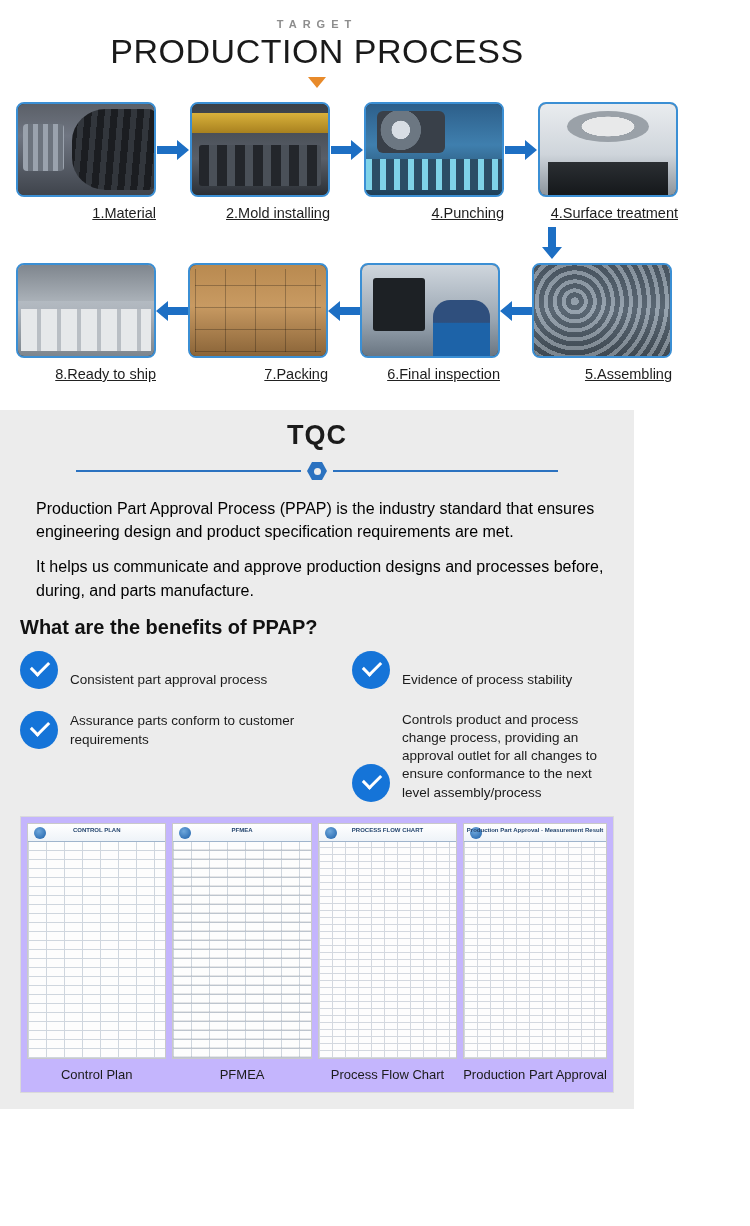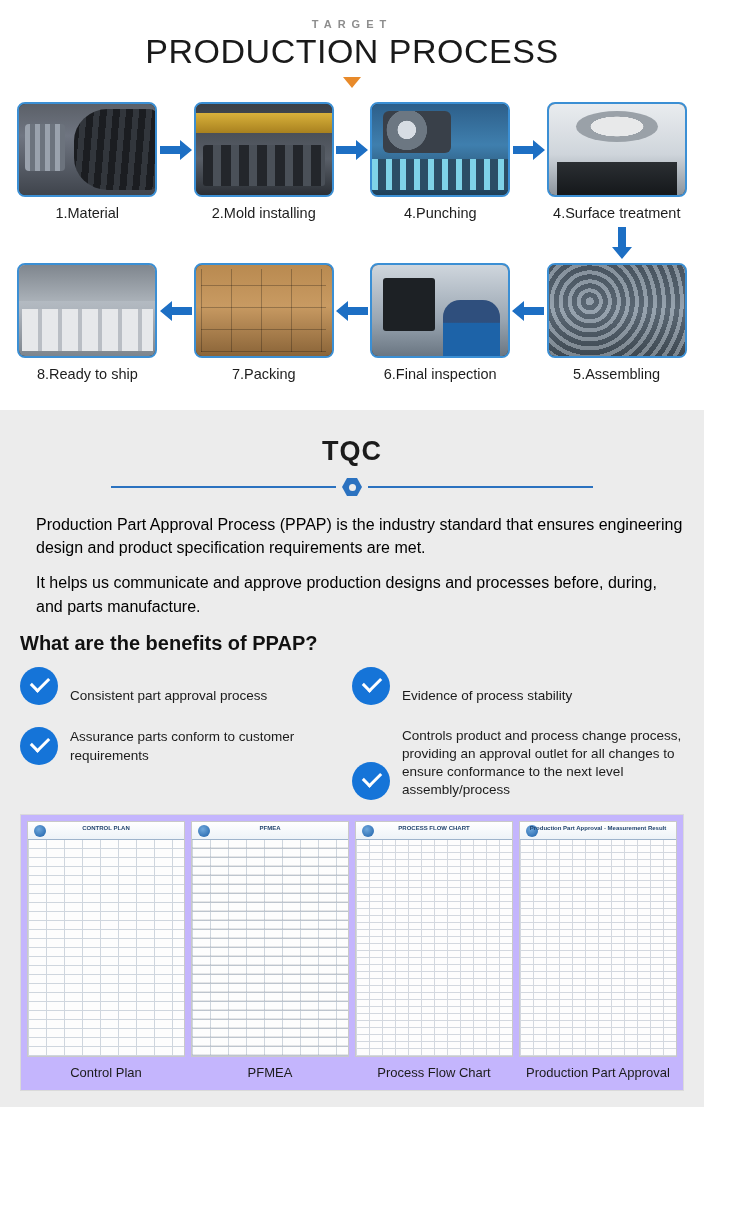--- a/index.html
+++ b/index.html
@@ -4,21 +4,21 @@
 <style>
   * { box-sizing: border-box; }
   html, body {
     margin: 0; padding: 0;
     width: 750px; height: 1226px;
     background: #ffffff;
     font-family: "Liberation Sans", sans-serif;
     color: #222;
     overflow: hidden;
   }
-  .page { position: relative; width: 704px; height: 1226px; }
+  .page { position: relative; width: 634px; height: 1226px; }
 
   
   .top-section { padding: 18px 10px 0 10px; background: #fff; }
   .eyebrow {
     text-align: center;
     font-size: 11px;
     letter-spacing: 6px;
     color: #8d8d8d;
     font-weight: bold;
     margin-bottom: 2px;
@@ -38,21 +38,21 @@
     border-right: 9px solid transparent;
     border-top: 11px solid #e88a2a;
   }
 
   .proc-row {
     display: flex;
     align-items: flex-start;
     justify-content: space-between;
     padding: 0 6px;
   }
-  .proc-cell { width: 144px; text-align: center; }
+  .proc-cell { width: 144px; text-align: right; text-decoration: underline; }
   .thumb {
     width: 140px; height: 95px;
     border: 2px solid #3b8fd4;
     border-radius: 8px;
     overflow: hidden;
     position: relative;
     margin: 0 auto;
     background: #2f3237;
   }
   .proc-label {
@@ -150,21 +150,21 @@
     background: repeating-linear-gradient(90deg,#e6e8ea 0 16px,#b9bec4 16px 20px);
   }
   .im-ship:after {
     content:""; position:absolute; left:0; top:0; width:100%; height:40%;
     background: linear-gradient(180deg,#7f868e,#aab1b8);
   }
 
   
   .tqc-section {
     background: #ececec;
-    padding: 26px 20px 16px 20px;
+    padding: 10px 20px 16px 20px;
   }
   .tqc-title {
     text-align: center;
     font-size: 27px;
     font-weight: bold;
     color: #1b1b1b;
     letter-spacing: 1px;
     margin: 0 0 10px 0;
   }
   .divider-wrap {

